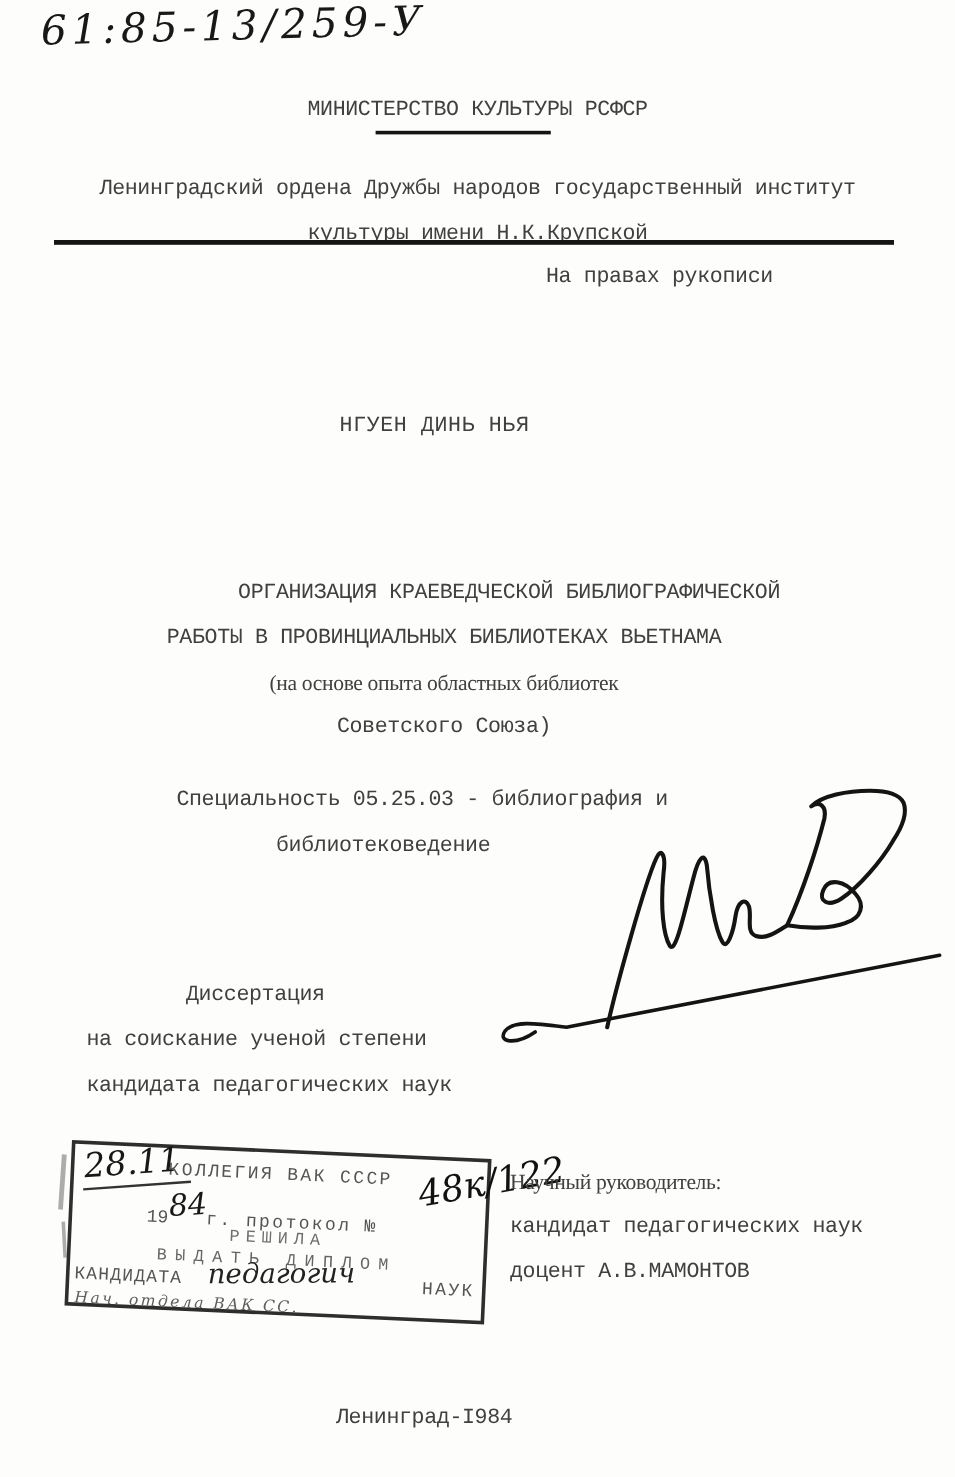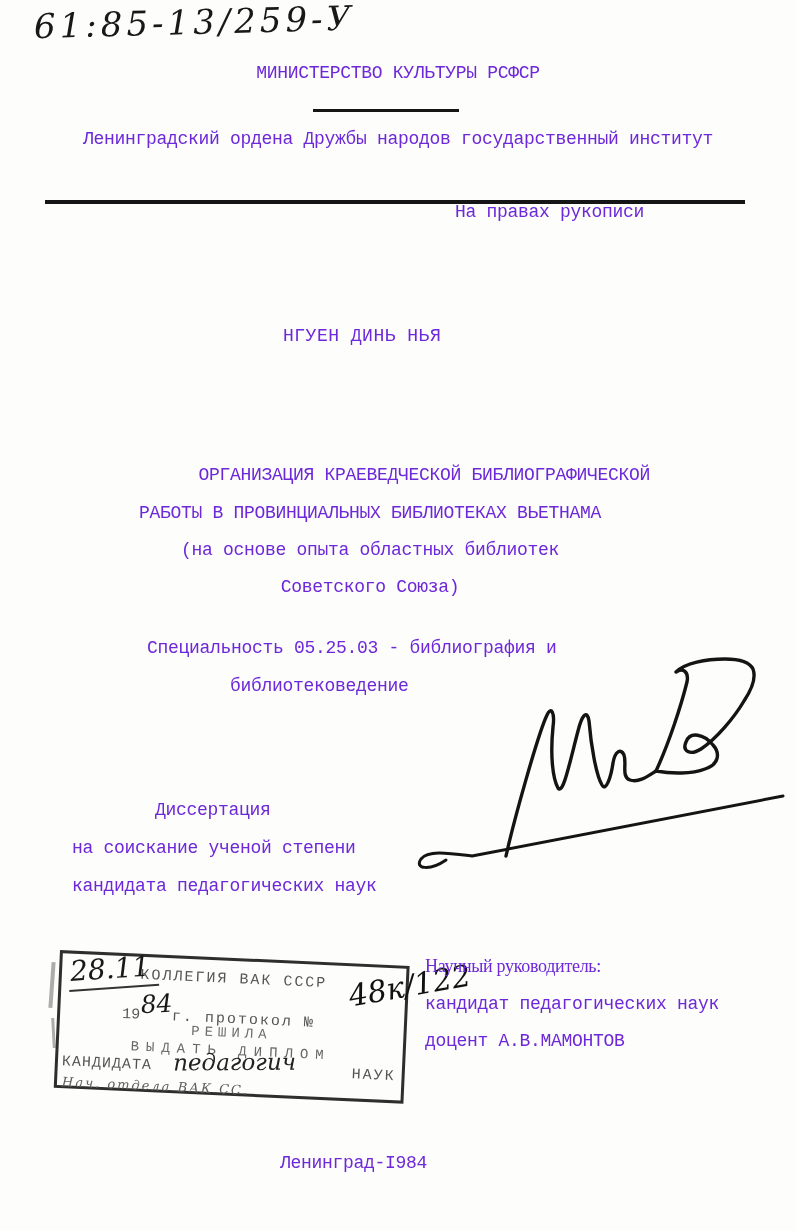--- a/index.html
+++ b/index.html
@@ -3,21 +3,21 @@
 <meta charset="utf-8">
 <style>
   html,body{margin:0;padding:0;background:#d8d8d8;}
   .page{
     position:relative; width:796px; height:1231px; margin:0 auto;
     background:#fdfdfb; overflow:hidden;
     font-family:"Liberation Mono","DejaVu Sans Mono",monospace;
     color:#1c1c1c;
   }
   .t{ position:absolute; font-size:18px; line-height:1.2; white-space:nowrap;
-      letter-spacing:-0.3px; color:#6d28d9; }
+      letter-spacing:-0.3px; color:#404040;margin-top:19px; }
   .ctr{ left:0; width:796px; text-align:center; }
   .rule{ position:absolute; background:#151515; }
   .hand{
     position:absolute; font-family:"DejaVu Serif",serif; font-style:italic;
     color:#181818; white-space:nowrap;
   }
   
   .stamp{
     position:absolute; left:60px; top:950px; width:344px; height:132px;
     border:3px solid #2e2e2e; transform:rotate(2.6deg); transform-origin:top left;
@@ -34,30 +34,31 @@
 
 <div class="page">
 
   <div class="hand" style="left:34px; top:2px; font-size:34px; letter-spacing:4px; transform:rotate(-1.5deg);">61:85-13/259-У</div>
 
   <div class="t ctr" style="top:63px;">МИНИСТЕРСТВО КУЛЬТУРЫ РСФСР</div>
 
   <div class="rule" style="left:313px; top:109px; width:146px; height:3px;"></div>
 
   <div class="t ctr" style="top:129px;">Ленинградский ордена Дружбы народов государственный институт</div>
+  <div class="t ctr" style="top:166px;">культуры имени Н.К.Крупской</div>
 
   <div class="rule" style="left:45px; top:200px; width:700px; height:4px;"></div>
 
   <div class="t" style="left:455px; top:202px;">На правах рукописи</div>
 
   <div class="t" style="left:283px; top:326px; letter-spacing:0.5px;">НГУЕН ДИНЬ НЬЯ</div>
 
   <div class="t" style="left:90px; top:465px; width:560px; text-align:right;">ОРГАНИЗАЦИЯ КРАЕВЕДЧЕСКОЙ БИБЛИОГРАФИЧЕСКОЙ</div>
   <div class="t" style="left:90px; top:503px; width:560px; text-align:center;">РАБОТЫ В ПРОВИНЦИАЛЬНЫХ БИБЛИОТЕКАХ ВЬЕТНАМА</div>
-  <div class="t" style="left:90px; top:540px; width:560px; text-align:center;">(на основе опыта областных библиотек</div>
+  <div class="t" style="left:90px; top:540px; width:560px; text-align:center;font-family:Liberation Serif, serif;">(на основе опыта областных библиотек</div>
   <div class="t" style="left:90px; top:577px; width:560px; text-align:center;">Советского Союза)</div>
 
   <div class="t" style="left:147px; top:638px;">Специальность 05.25.03 - библиография и</div>
   <div class="t" style="left:230px; top:676px;">библиотековедение</div>
 
   <svg class="sig" viewBox="0 0 396 244" fill="none">
     <path stroke="#141414" stroke-width="3" stroke-linecap="round" stroke-linejoin="round" d="M 46 222 C 30 233 14 231 21 221 C 28 212 48 215 72 218 L 383 158"></path>
     <path stroke="#141414" stroke-width="3.4" stroke-linecap="round" stroke-linejoin="round" d="M 106 218 C 114 182 138 96 147 77 C 151 68 155 74 153 89
              C 150 119 153 141 158 150 C 163 158 170 123 178 93
              C 182 77 187 71 189 83 C 191 107 196 137 202 147

